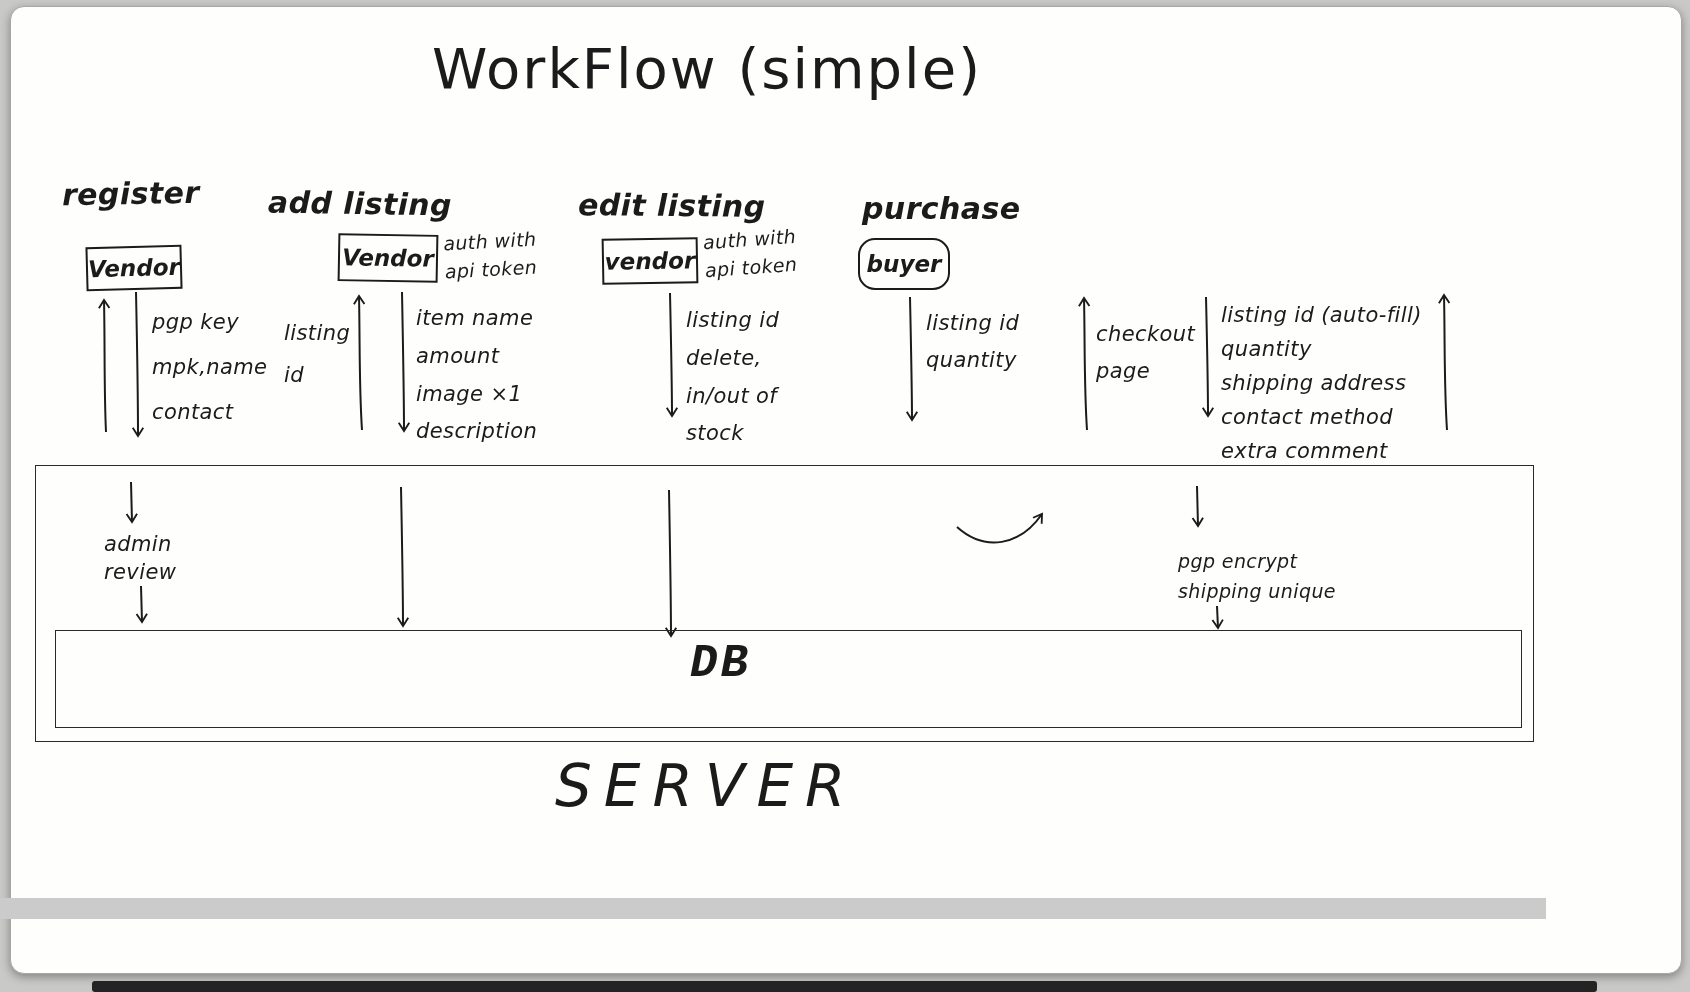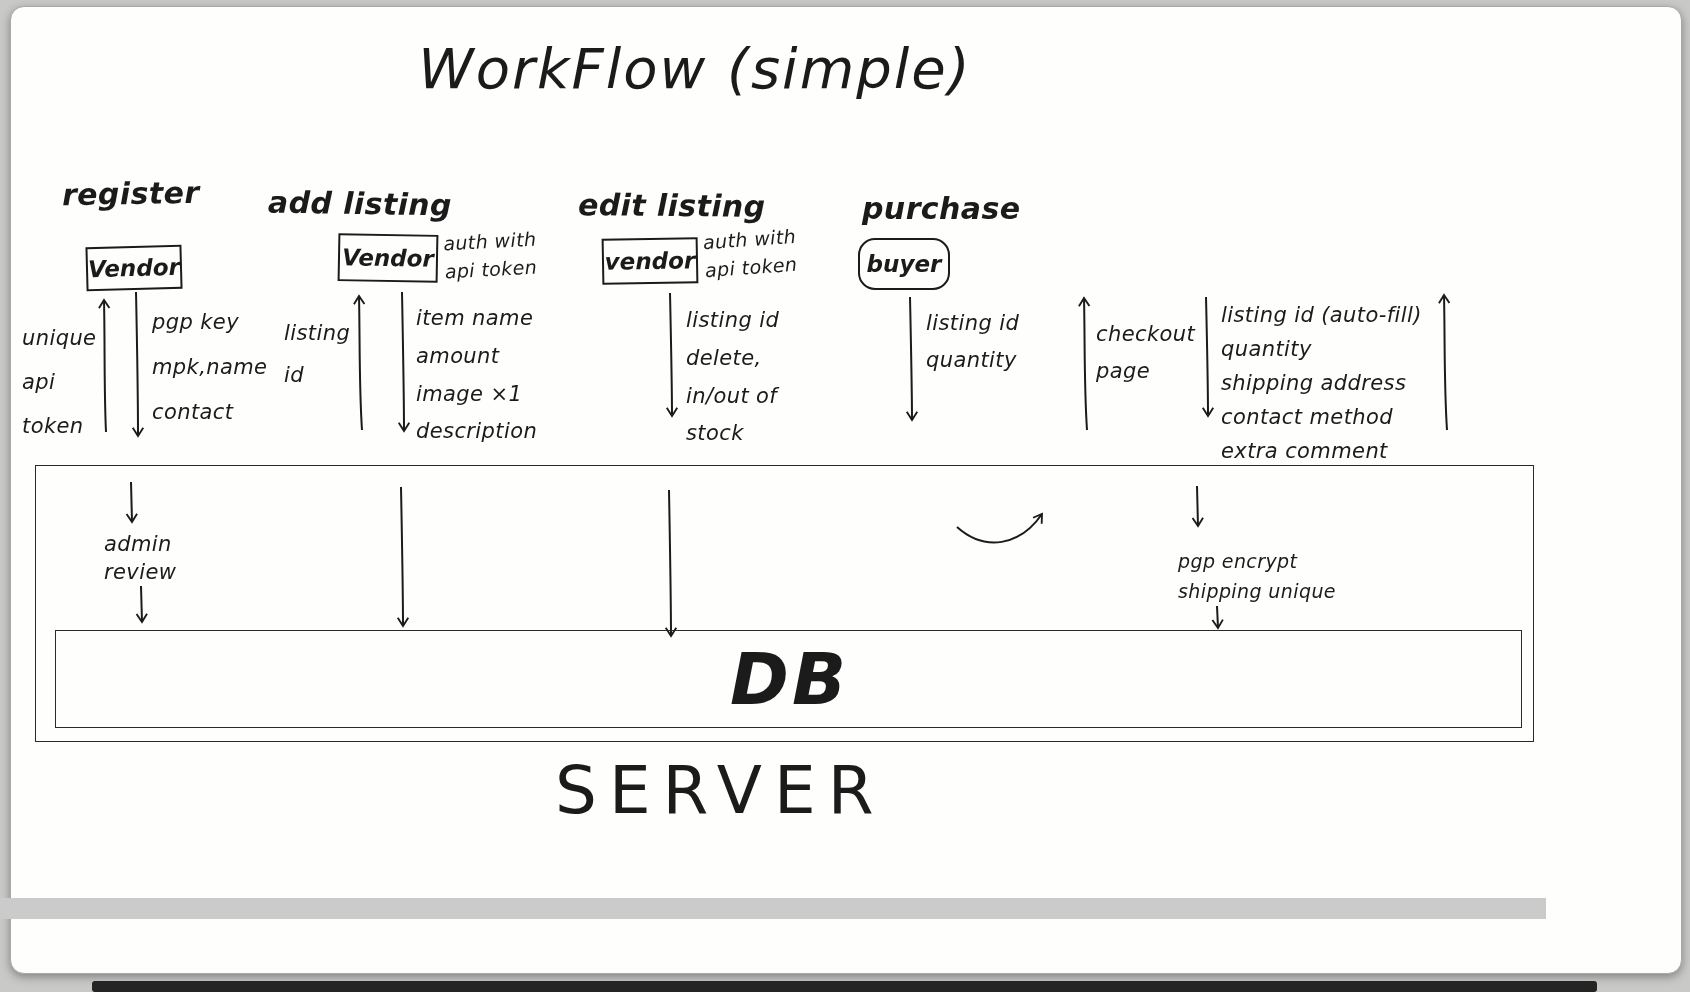--- a/index.html
+++ b/index.html
@@ -5,23 +5,23 @@
   html,body{margin:0;padding:0;background:#c9c9c7;}
   .canvas{position:relative;width:1690px;height:992px;overflow:hidden;font-family:"DejaVu Sans",sans-serif;color:#1b1b1b;}
   .board{position:absolute;left:10px;top:6px;width:1670px;height:966px;background:#fefefd;border:1px solid #a8a8a8;border-radius:14px;box-shadow:0 3px 10px rgba(0,0,0,.35);}
   .ink{position:absolute;left:0;top:0;width:1690px;height:992px;pointer-events:none;}
   .txt{position:absolute;white-space:pre-line;font-style:italic;letter-spacing:.4px;line-height:1.75;}
   .heading{font-size:30px;font-weight:bold;}
   .label{font-size:21px;}
   .small{font-size:19px;}
   .actorbox{position:absolute;border:2px solid #1b1b1b;display:flex;align-items:center;justify-content:center;font-size:23px;font-style:italic;font-weight:bold;background:transparent;}
   .bigrect{position:absolute;border:1.6px solid #2a2a2a;background:transparent;}
-  .title{position:absolute;left:0;top:36px;width:1390px;text-align:center;font-size:56px;font-style:italic;letter-spacing:2px;}
-  .dblabel{position:absolute;left:730px;top:638px;font-size:71px;font-style:italic;font-weight:bold;letter-spacing:3px;}
-  .serverlabel{position:absolute;left:555px;top:752px;font-size:66px;letter-spacing:12px;}
+  .title{position:absolute;left:0;top:36px;width:1390px;text-align:center;font-size:56px;letter-spacing:2px;padding-left:12px;}
+  .dblabel{position:absolute;left:690px;top:638px;font-size:46px;font-style:italic;font-weight:bold;letter-spacing:3px;font-family:Liberation Mono, monospace;}
+  .serverlabel{position:absolute;left:555px;top:752px;font-size:58px;font-style:italic;letter-spacing:12px;}
   .graybar{position:absolute;left:0;top:898px;width:1546px;height:21px;background:#cbcbcb;}
   .darkbar{position:absolute;left:92px;top:981px;width:1505px;height:11px;background:#242424;border-radius:3px;}
 </style>
 </head>
 <body>
 
 <div class="canvas">
 
   <div class="board"></div>
 
@@ -48,23 +48,20 @@
       <path d="M1197,486 L1198,526" marker-end="url(#ah)"></path>
       <path d="M1217,606 L1218,628" marker-end="url(#ah)"></path>
       <path d="M1447,430 C1444,385 1445,340 1444,295" marker-end="url(#ah)"></path>
     </g>
   </svg>
 
   <div class="title">WorkFlow (simple)</div>
 
   <div class="txt heading" style="left:62px;top:168px;transform:rotate(-1deg);">register</div>
   <div class="actorbox" style="left:86px;top:246px;width:92px;height:40px;transform:rotate(-1.5deg);">Vendor</div>
-  <div class="txt label" style="left:22px;top:316px;line-height:2.1;">unique
-api
-token</div>
   <div class="txt label" style="left:152px;top:300px;line-height:2.15;">pgp key
 mpk,name
 contact</div>
   <div class="txt label" style="left:104px;top:530px;line-height:1.35;">admin
 review</div>
 
   <div class="txt heading" style="left:268px;top:178px;transform:rotate(1deg);">add listing</div>
   <div class="actorbox" style="left:338px;top:234px;width:96px;height:44px;transform:rotate(1deg);">Vendor</div>
   <div class="txt small" style="left:444px;top:228px;line-height:1.45;transform:rotate(-3deg);">auth with
 api token</div>

